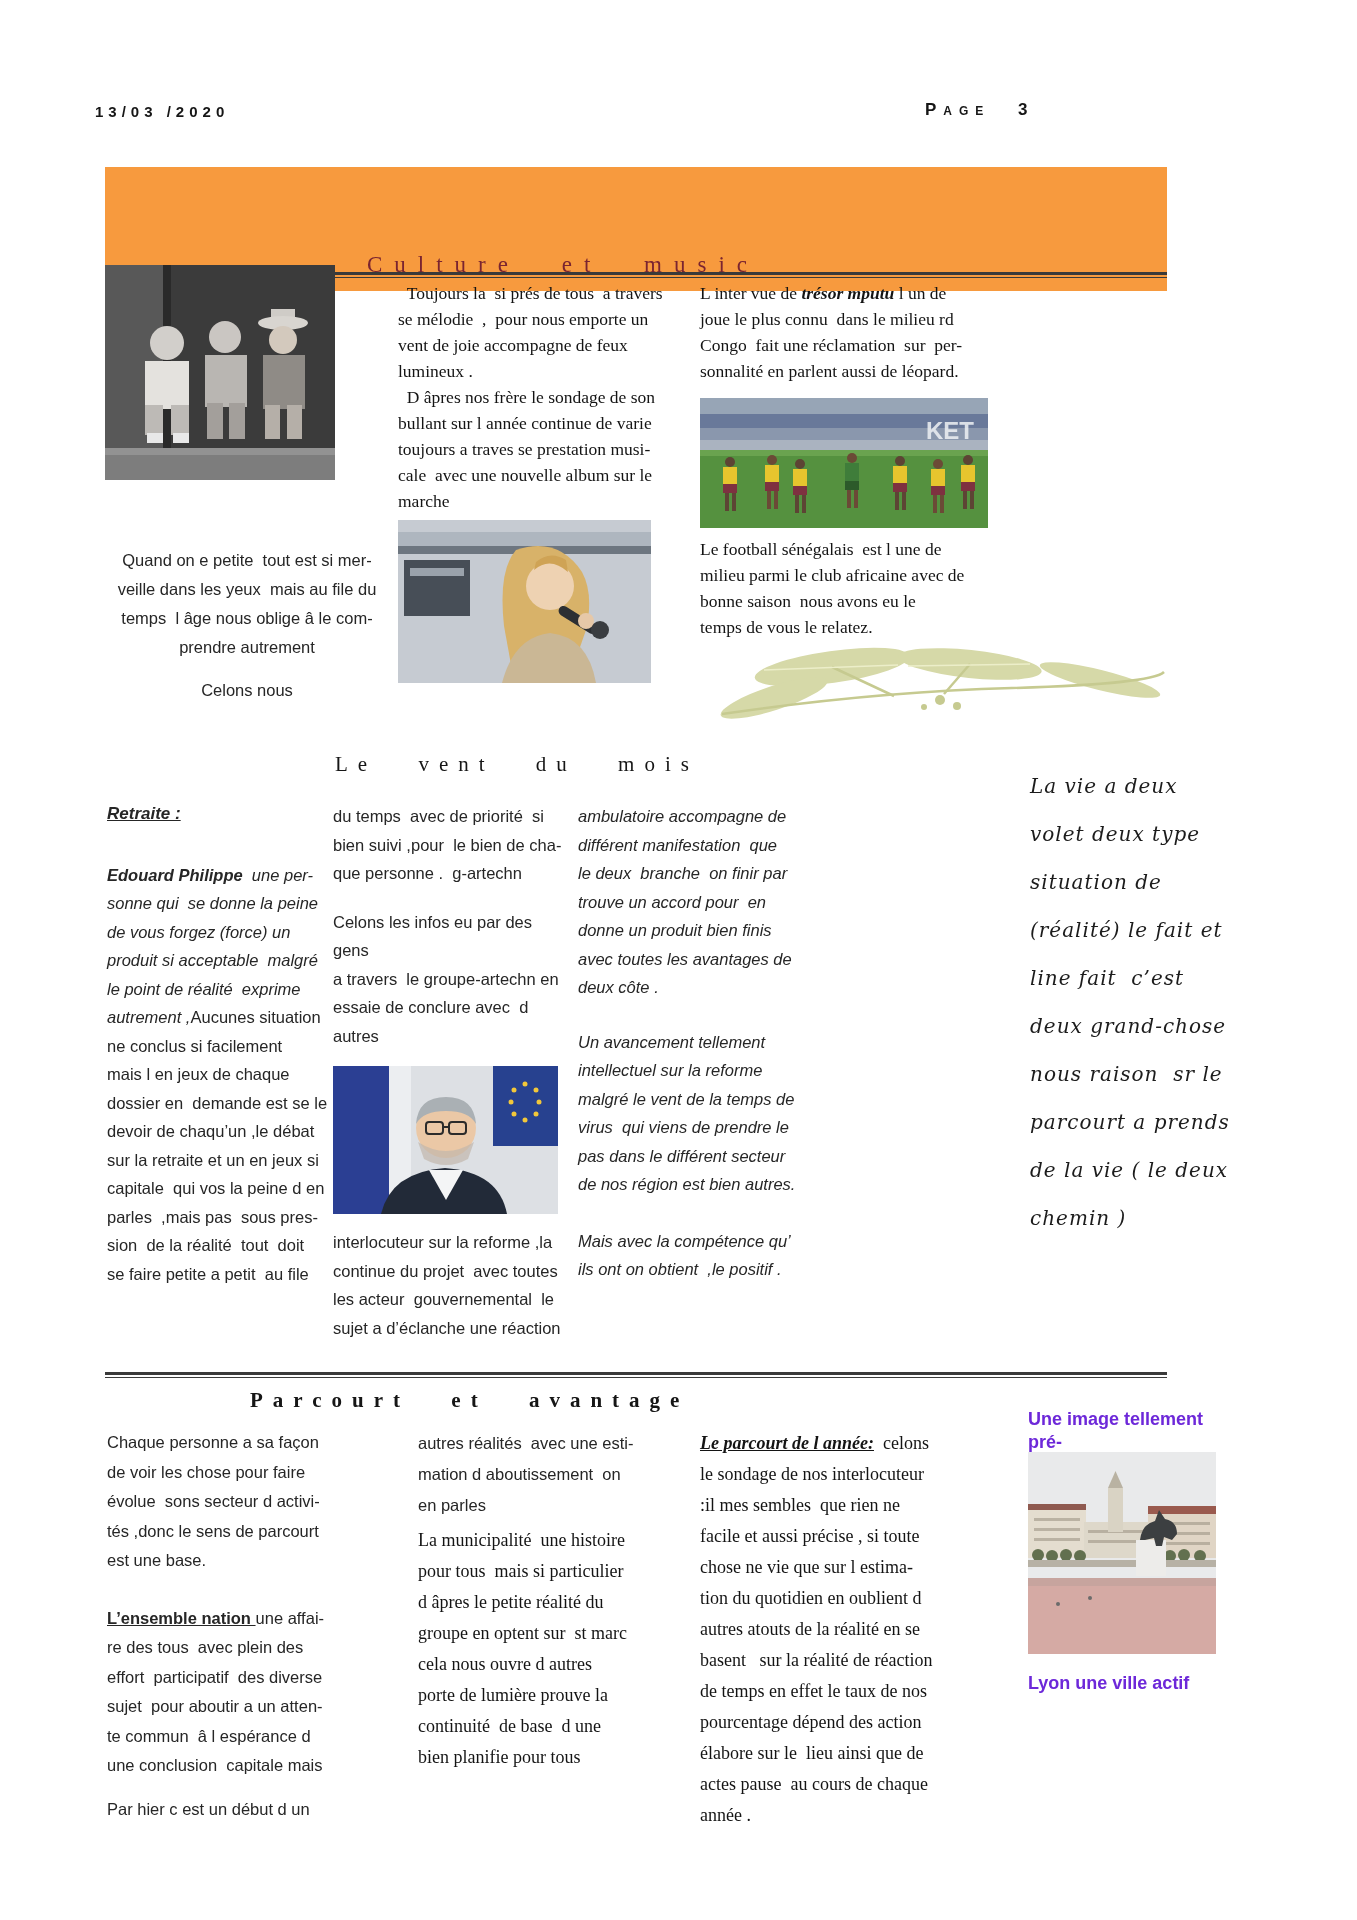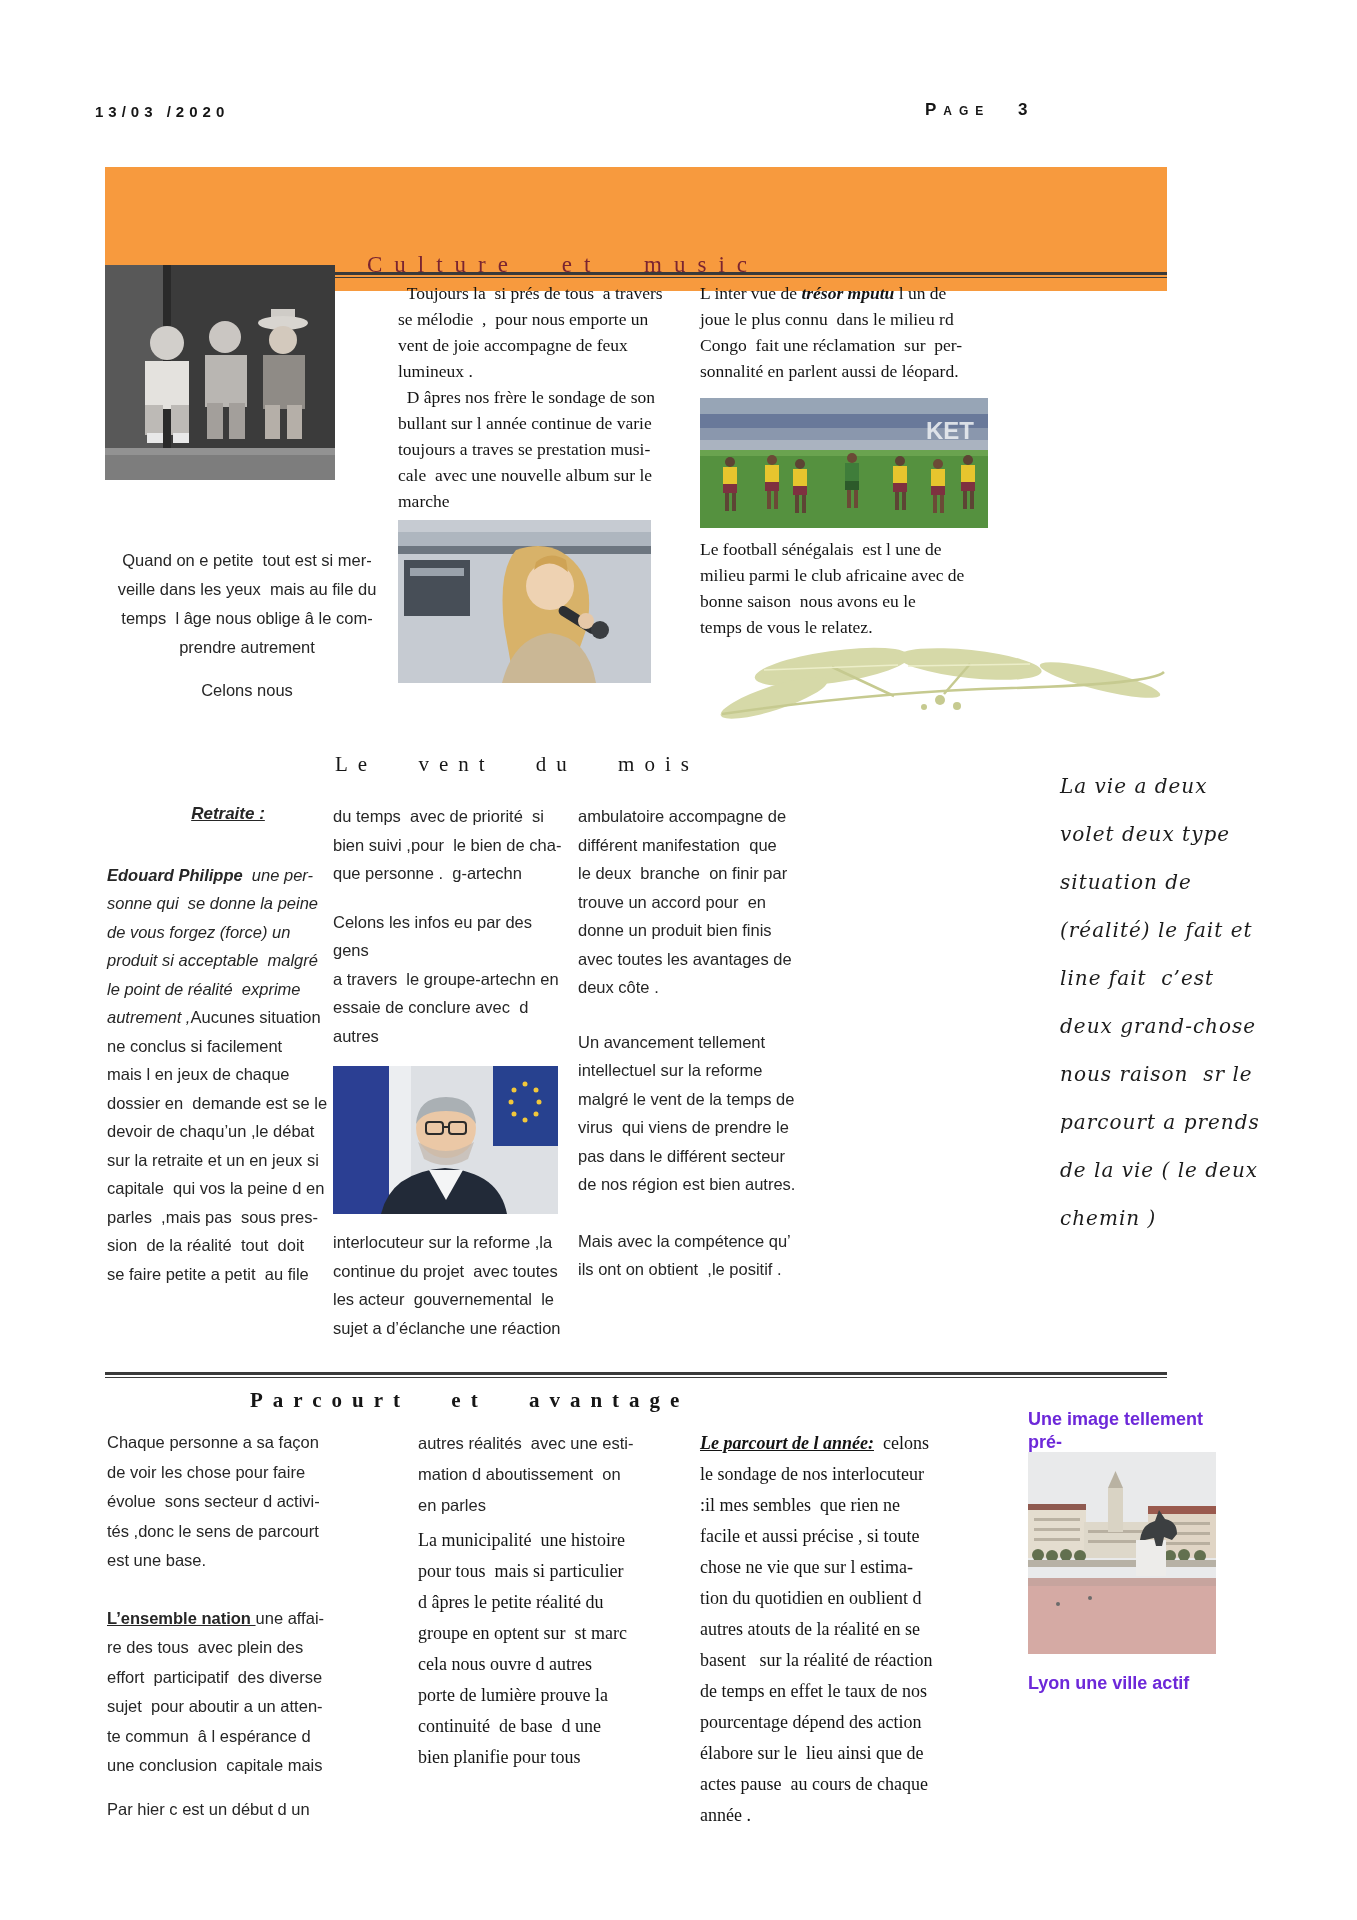--- a/index.html
+++ b/index.html
@@ -218,21 +218,21 @@
         <circle cx="228" cy="58" r="5"></circle>
           <circle cx="245" cy="64" r="4"></circle>
           <circle cx="212" cy="65" r="3"></circle>
       </g>
     </svg>
   </div>
 
   <div class="abs section-heading" style="left:335px;top:752px;" data-bind="vent.heading">Le vent du mois</div>
 
   <div class="abs sans-t" style="left:107px;top:800px;width:242px;">
-    <div class="bi u" style="font-size:17px;text-align:center;" data-bind="vent.colA.heading">Retraite :</div>
+    <div class="bi u" style="font-size:17px;" data-bind="vent.colA.heading">Retraite :</div>
     <div style="margin-top:32px;">
       <div class="line"><span class="bi" data-bind="vent.colA.line1_bold">Edouard Philippe</span><span class="i" data-bind="vent.colA.line1_rest">  une per-</span></div>
       <div class="i" data-bind-lines="vent.colA.italic_lines">
           <div>sonne qui  se donne la peine</div>
           <div>de vous forgez (force) un</div>
           <div>produit si acceptable  malgré</div>
           <div>le point de réalité  exprime</div>
         </div>
       <div class="line"><span class="i" data-bind="vent.colA.line6_italic">autrement ,</span><span data-bind="vent.colA.line6_rest">Aucunes situation</span></div>
       <div data-bind-lines="vent.colA.regular_lines">
@@ -289,21 +289,21 @@
       </svg>
     </div>
     <div style="margin-top:14px;" data-bind-lines="vent.colB.p3_lines">
         <div>interlocuteur sur la reforme ,la</div>
         <div>continue du projet  avec toutes</div>
         <div>les acteur  gouvernemental  le</div>
         <div>sujet a d’éclanche une réaction</div>
       </div>
   </div>
 
-  <div class="abs sans-t" style="left:578px;top:802px;width:242px;">
+  <div class="abs sans-t" style="left:578px;top:802px;width:242px;font-style:italic;">
     <div data-bind-lines="vent.colC.p1_lines">
         <div>ambulatoire accompagne de</div>
         <div>différent manifestation  que</div>
         <div>le deux  branche  on finir par</div>
         <div>trouve un accord pour  en</div>
         <div>donne un produit bien finis</div>
         <div>avec toutes les avantages de</div>
         <div>deux côte .</div>
       </div>
     <div style="margin-top:26px;" data-bind-lines="vent.colC.p2_lines">
@@ -313,21 +313,21 @@
         <div>virus  qui viens de prendre le</div>
         <div>pas dans le différent secteur</div>
         <div>de nos région est bien autres.</div>
       </div>
     <div style="margin-top:28px;" data-bind-lines="vent.colC.p3_lines">
         <div>Mais avec la compétence qu’</div>
         <div>ils ont on obtient  ,le positif .</div>
       </div>
   </div>
 
-  <div class="abs script" style="left:1060px;top:762px;width:220px;" data-bind-lines="vent.script_lines">
+  <div class="abs script" style="left:1030px;top:762px;width:220px;" data-bind-lines="vent.script_lines">
       <div>La vie a deux</div>
       <div>volet deux type</div>
       <div>situation de</div>
       <div>(réalité) le fait et</div>
       <div>line fait  c’est</div>
       <div>deux grand-chose</div>
       <div>nous raison  sr le</div>
       <div>parcourt a prends</div>
       <div>de la vie ( le deux</div>
       <div>chemin )</div>

